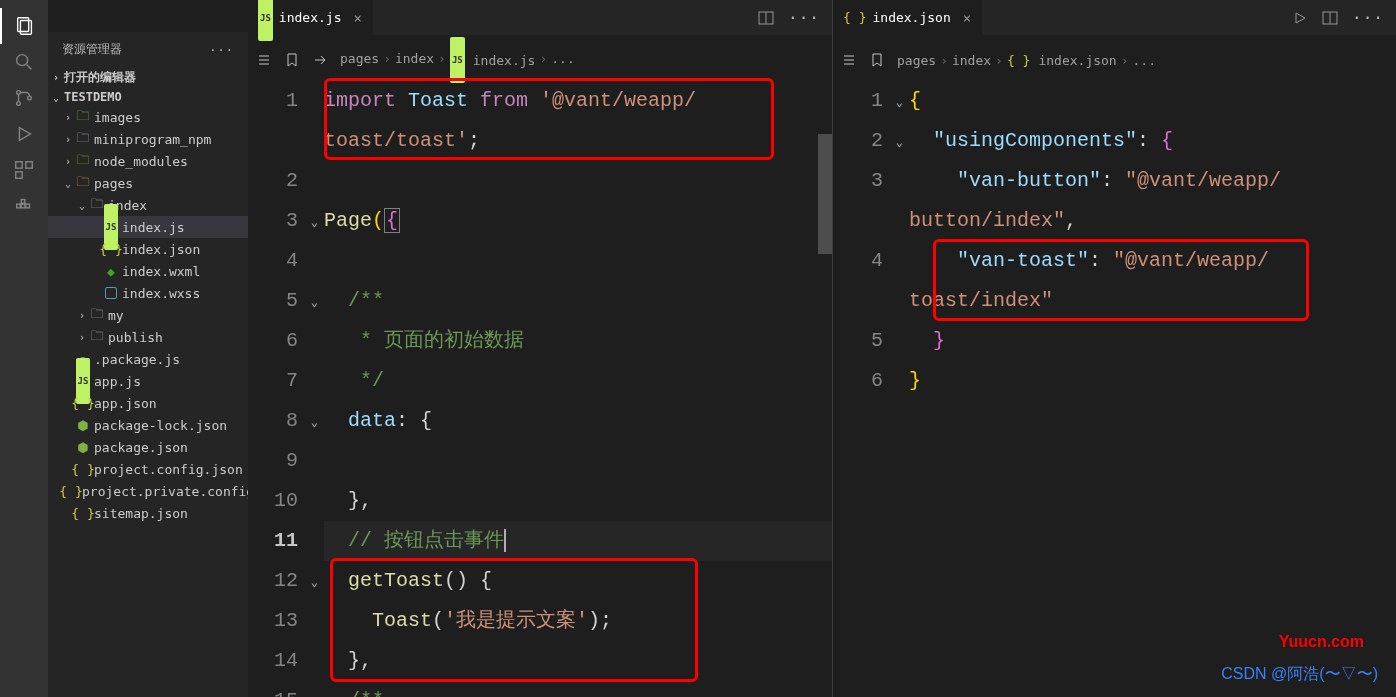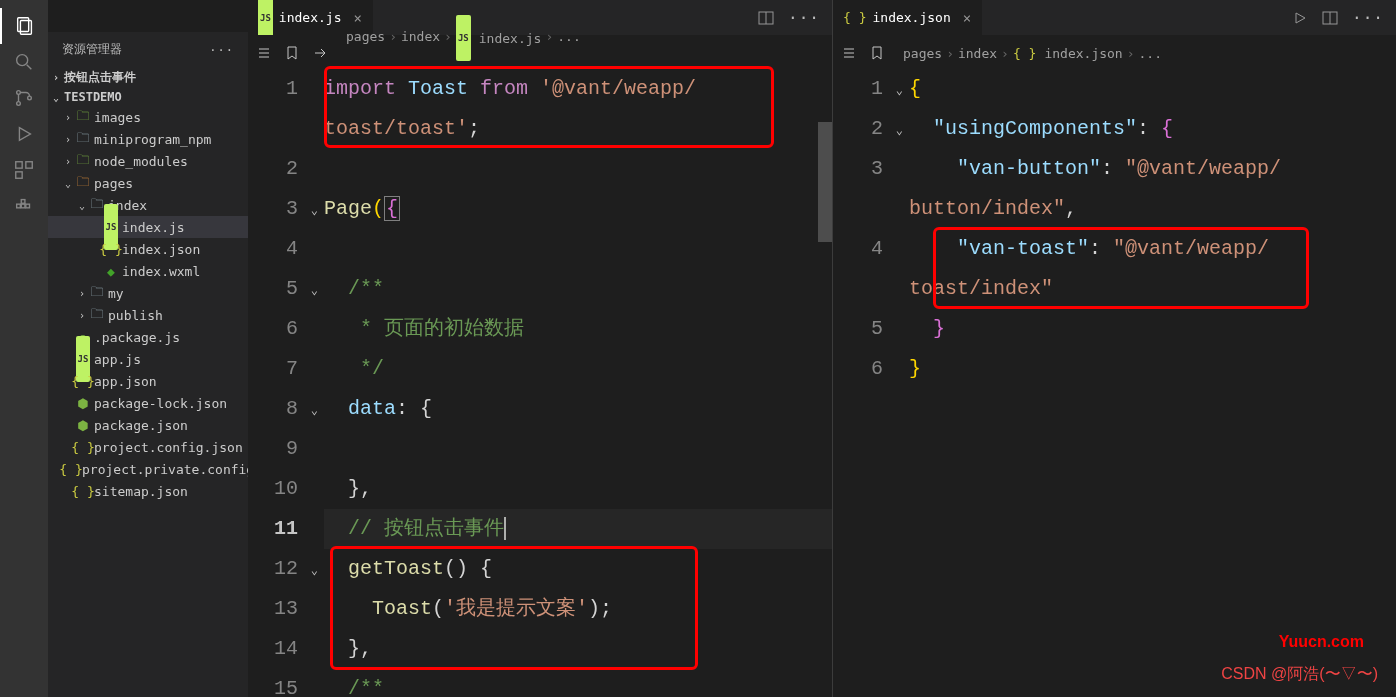--- a/index.html
+++ b/index.html
@@ -124,26 +124,27 @@
   display: flex;
   align-items: center;
   gap: 14px;
   padding: 0 12px;
   color: #969696;
 }
 .tab-actions svg { width: 16px; height: 16px; cursor: pointer; }
 .breadcrumb {
   height: 26px;
   display: flex;
-  align-items: flex-end;
+  align-items: center;
   padding: 0 8px;
-  gap: 6px;
+  gap: 0;
   font-size: 13px;
   color: #a0a0a0;
   background: #1e1e1e;
+  margin-top: 12px;
 }
 .bc-icons { display: flex; gap: 12px; margin-right: 12px; color: #c5c5c5; }
 .bc-icons svg { width: 16px; height: 16px; cursor: pointer; }
 .bc-sep::after { content: "›"; margin: 0 4px; color: #666; }
 .bc-item { display: inline-flex; align-items: center; gap: 4px; }
 .code-area {
   flex: 1;
   display: flex;
   font-family: Consolas, 'Courier New', monospace;
   font-size: 20px;
@@ -205,21 +206,21 @@
   bottom: 46px;
   color: #ff0000;
   font-size: 16px;
   font-family: sans-serif;
   font-weight: bold;
 }
 .footer-note {
   position: absolute;
   right: 18px;
   bottom: 12px;
-  color: #ef4444;
+  color: #3b82f6;
   font-size: 16px;
   font-family: sans-serif;
   margin-top: 15px;
 }
 .sq-outline { display:inline-block; width:12px; height:12px; border:1.5px solid currentColor; border-radius:2px; }
 .text-cursor { border-right: 2px solid #aeafad; }
 </style>
 </head>
 <body>
 
@@ -266,21 +267,21 @@
     </div>
 </div>
 
 <div class="sidebar">
   <div class="sidebar-header">
     <span>资源管理器</span>
     <span class="dots">···</span>
   </div>
   <div class="tree-section">
     <span class="chev">›</span>
-      <span>按钮点击事件</span>
+      <span>打开的编辑器</span>
   </div>
   <div class="tree-section">
     <span class="chev">⌄</span>
       <span>TESTDEMO</span>
   </div>
   <div class="tree" id="tree">
       <div class="tree-item indent1">
         <span class="chev">›</span>
         <span class="ficon ic-folder-green">🗀</span>
         <span>images</span>
@@ -314,20 +315,27 @@
       </div>
       <div class="tree-item indent3">
         <span class="chev"></span>
         <span class="ficon ic-json">{ }</span>
         <span>index.json</span>
       </div>
       <div class="tree-item indent3">
         <span class="chev"></span>
         <span class="ficon ic-wxml">◆</span>
         <span>index.wxml</span>
+      </div>
+      <div class="tree-item indent3">
+        <span class="chev"></span>
+        <span class="ficon ic-wxss">
+          <span class="sq-outline"></span>
+        </span>
+        <span>index.wxss</span>
       </div>
       <div class="tree-item indent2">
         <span class="chev">›</span>
         <span class="ficon ic-folder-dark">🗀</span>
         <span>my</span>
       </div>
       <div class="tree-item indent2">
         <span class="chev">›</span>
         <span class="ficon ic-folder-dark">🗀</span>
         <span>publish</span>

